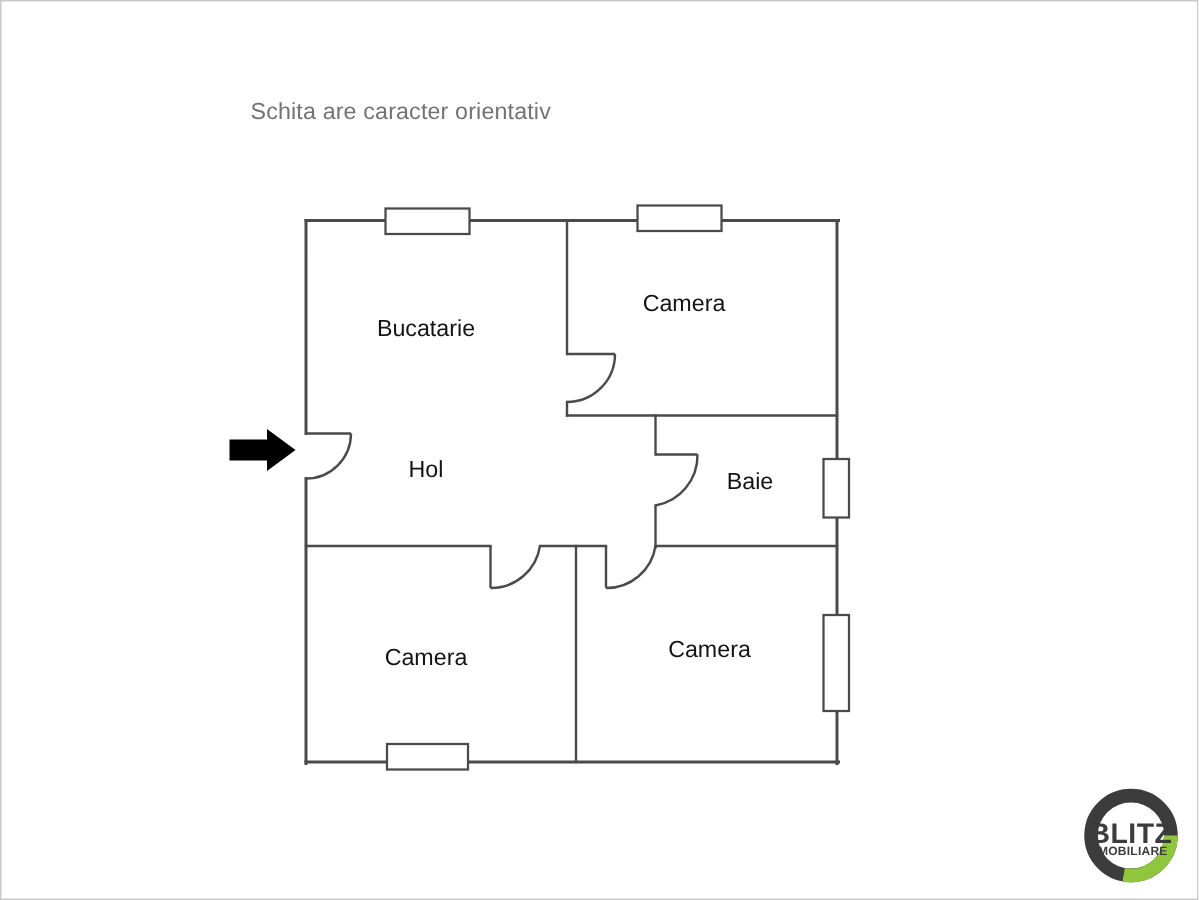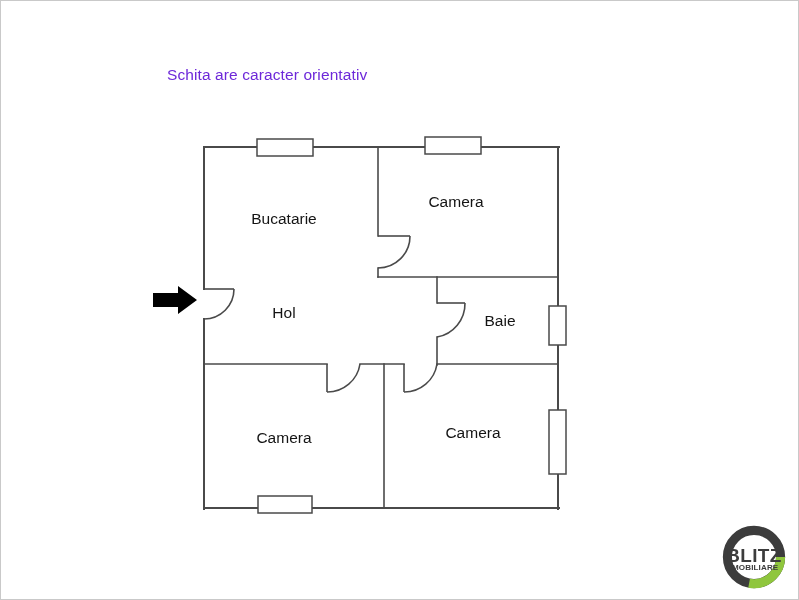--- a/index.html
+++ b/index.html
@@ -17,21 +17,21 @@
     background: #ffffff;
     overflow: hidden;
     box-sizing: border-box;
     border: 1px solid #c9c9c9;
   }
   #plan-title {
     position: absolute;
     left: 166px;
     top: 65px;
     font-size: 15.5px;
-    color: #6d28d9;
+    color: #737373;
     letter-spacing: 0.1px;
     white-space: nowrap;
   }
   #floorplan-svg {
     position: absolute;
     left: 0;
     top: 0;
   }
   .room-label {
     font-family: "Liberation Sans", sans-serif;

